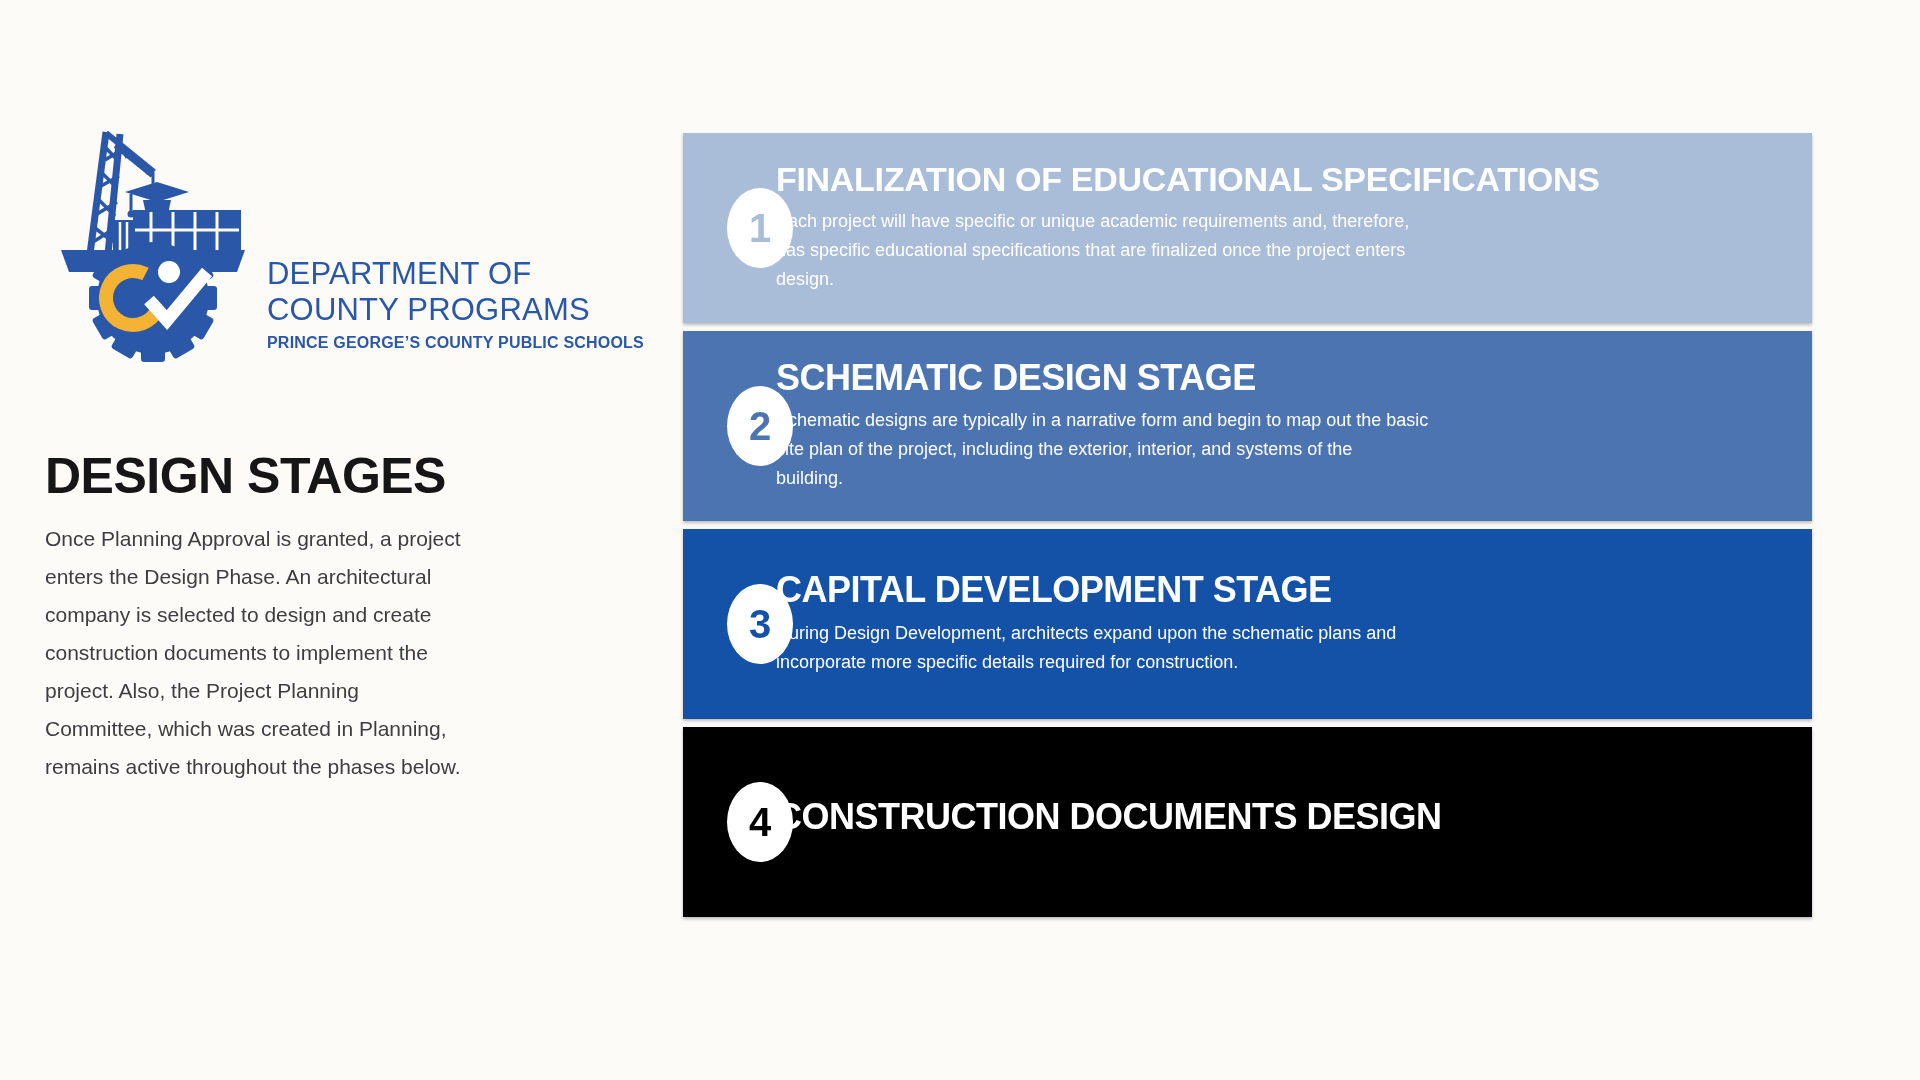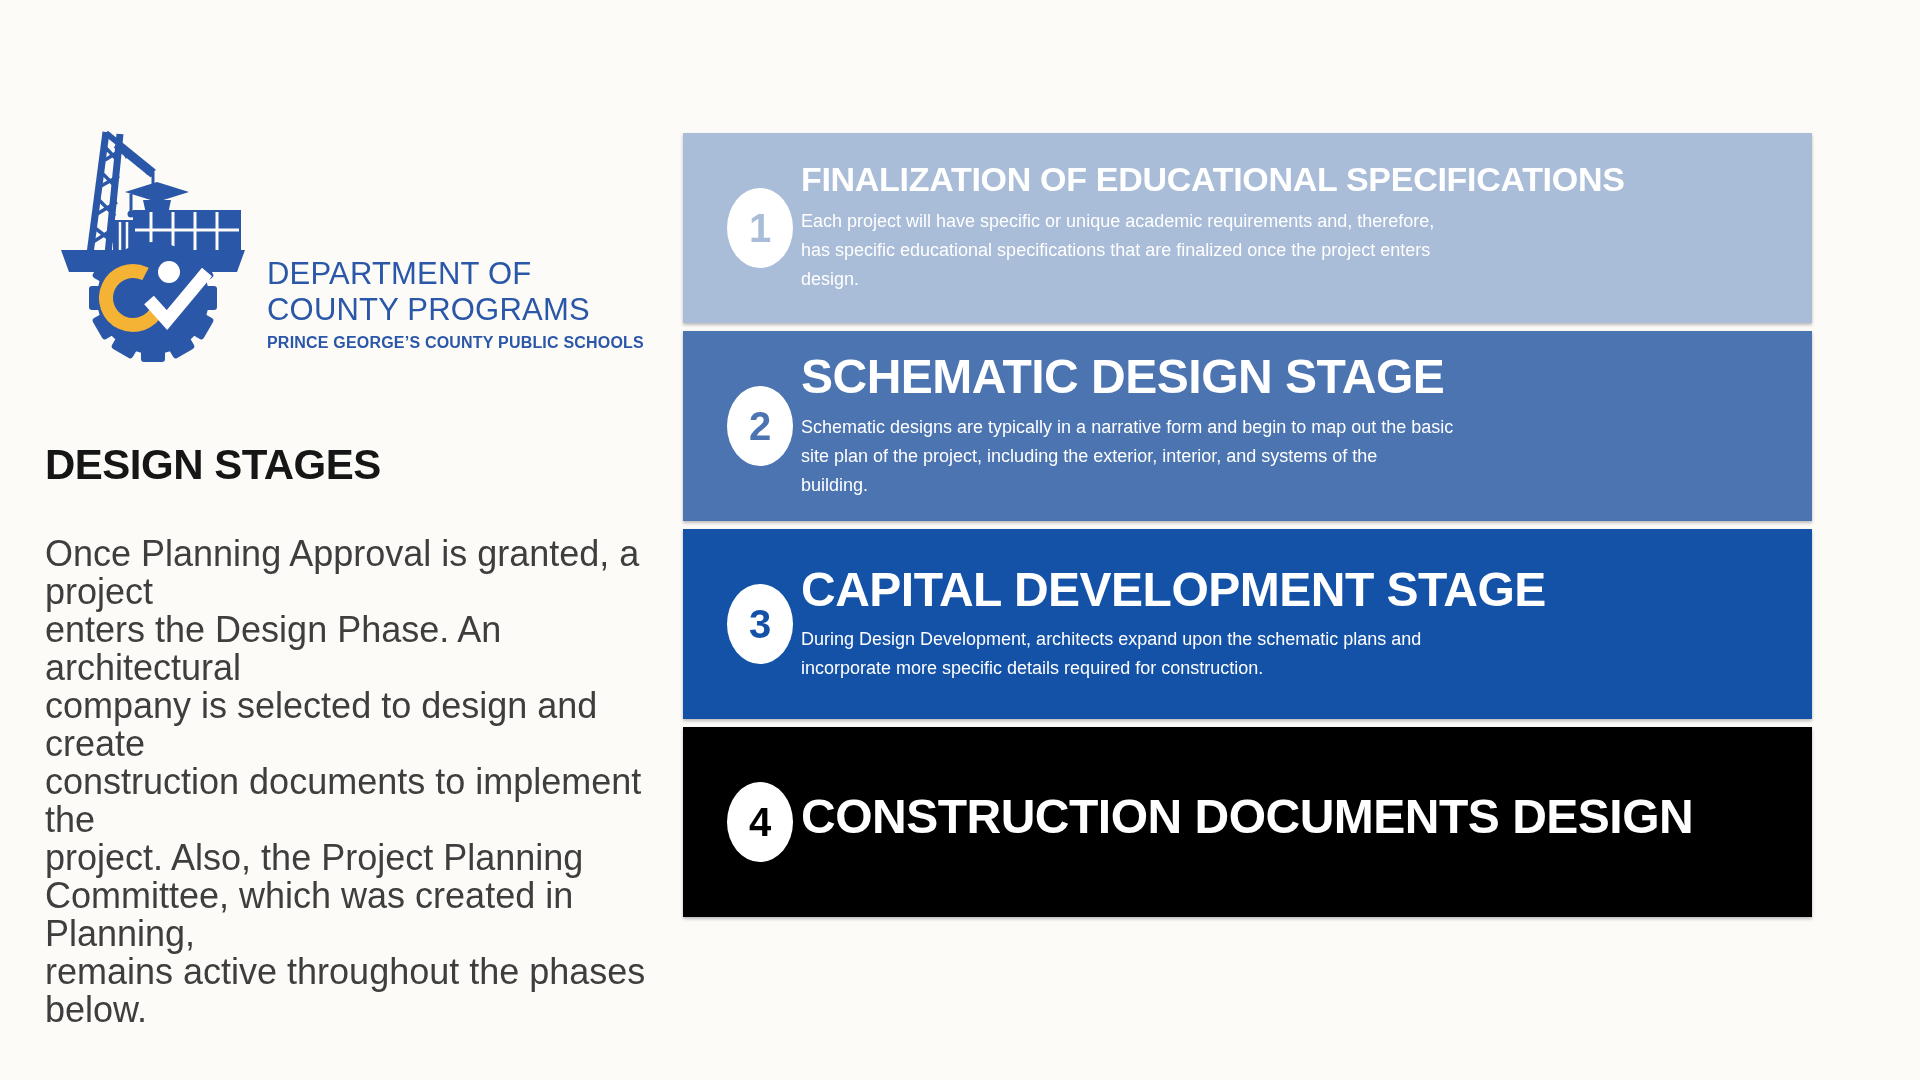--- a/index.html
+++ b/index.html
@@ -10,43 +10,43 @@
     overflow:hidden;
     font-family:"Liberation Sans","DejaVu Sans",sans-serif;
   }
   
   .logo-svg{position:absolute;left:53px;top:124px;}
   .logo-text{position:absolute;left:267px;top:256px;}
   .logo-line{font-size:31px;font-weight:normal;color:var(--brand-blue);line-height:36px;letter-spacing:.2px;}
   .logo-sub{font-size:16px;font-weight:bold;color:var(--brand-blue);margin-top:6px;letter-spacing:.2px;text-align:center;}
   .headline{
     position:absolute;left:45px;top:413px;
-    font-size:42px;font-weight:bold;color:#161616;letter-spacing:-.5px;
+    font-size:50px;font-weight:bold;color:#161616;letter-spacing:-.5px;
   }
   .intro-para{
     position:absolute;left:45px;top:499px;width:640px;
-    font-size:36px;line-height:38px;color:#3e3e3e;
+    font-size:21px;line-height:38px;color:#3e3e3e;
     white-space:pre-line;
   }
   
   .stages{position:absolute;left:683px;top:133px;width:1129px;}
   .stage{
     position:relative;width:1129px;height:190px;margin-bottom:8px;
     display:flex;align-items:center;
     box-shadow:0 2px 3px rgba(110,110,110,.45);
   }
   .stage-badge{
     position:absolute;left:44px;top:50%;transform:translateY(-50%);
     width:66px;height:80px;background:#ffffff;border-radius:50%;
     display:flex;align-items:center;justify-content:center;
   }
   .stage-num{font-size:40px;font-weight:bold;}
-  .stage-text{margin-left:118px;margin-right:28px;}
+  .stage-text{margin-left:93px;margin-right:28px;}
   .stage-title{
-    margin:0 0 10px 0;font-size:48px;font-weight:bold;color:#ffffff;
+    margin:0 0 10px 0;font-size:36px;font-weight:bold;color:#ffffff;
     letter-spacing:-.5px;line-height:1.05;
   }
   .stage-1 .stage-title{font-size:34px;letter-spacing:-.3px;}
   .stage-body{
     margin:0;font-size:18px;line-height:29px;color:#ffffff;
     white-space:pre-line;
   }
 </style>
 </head>
 <body>

